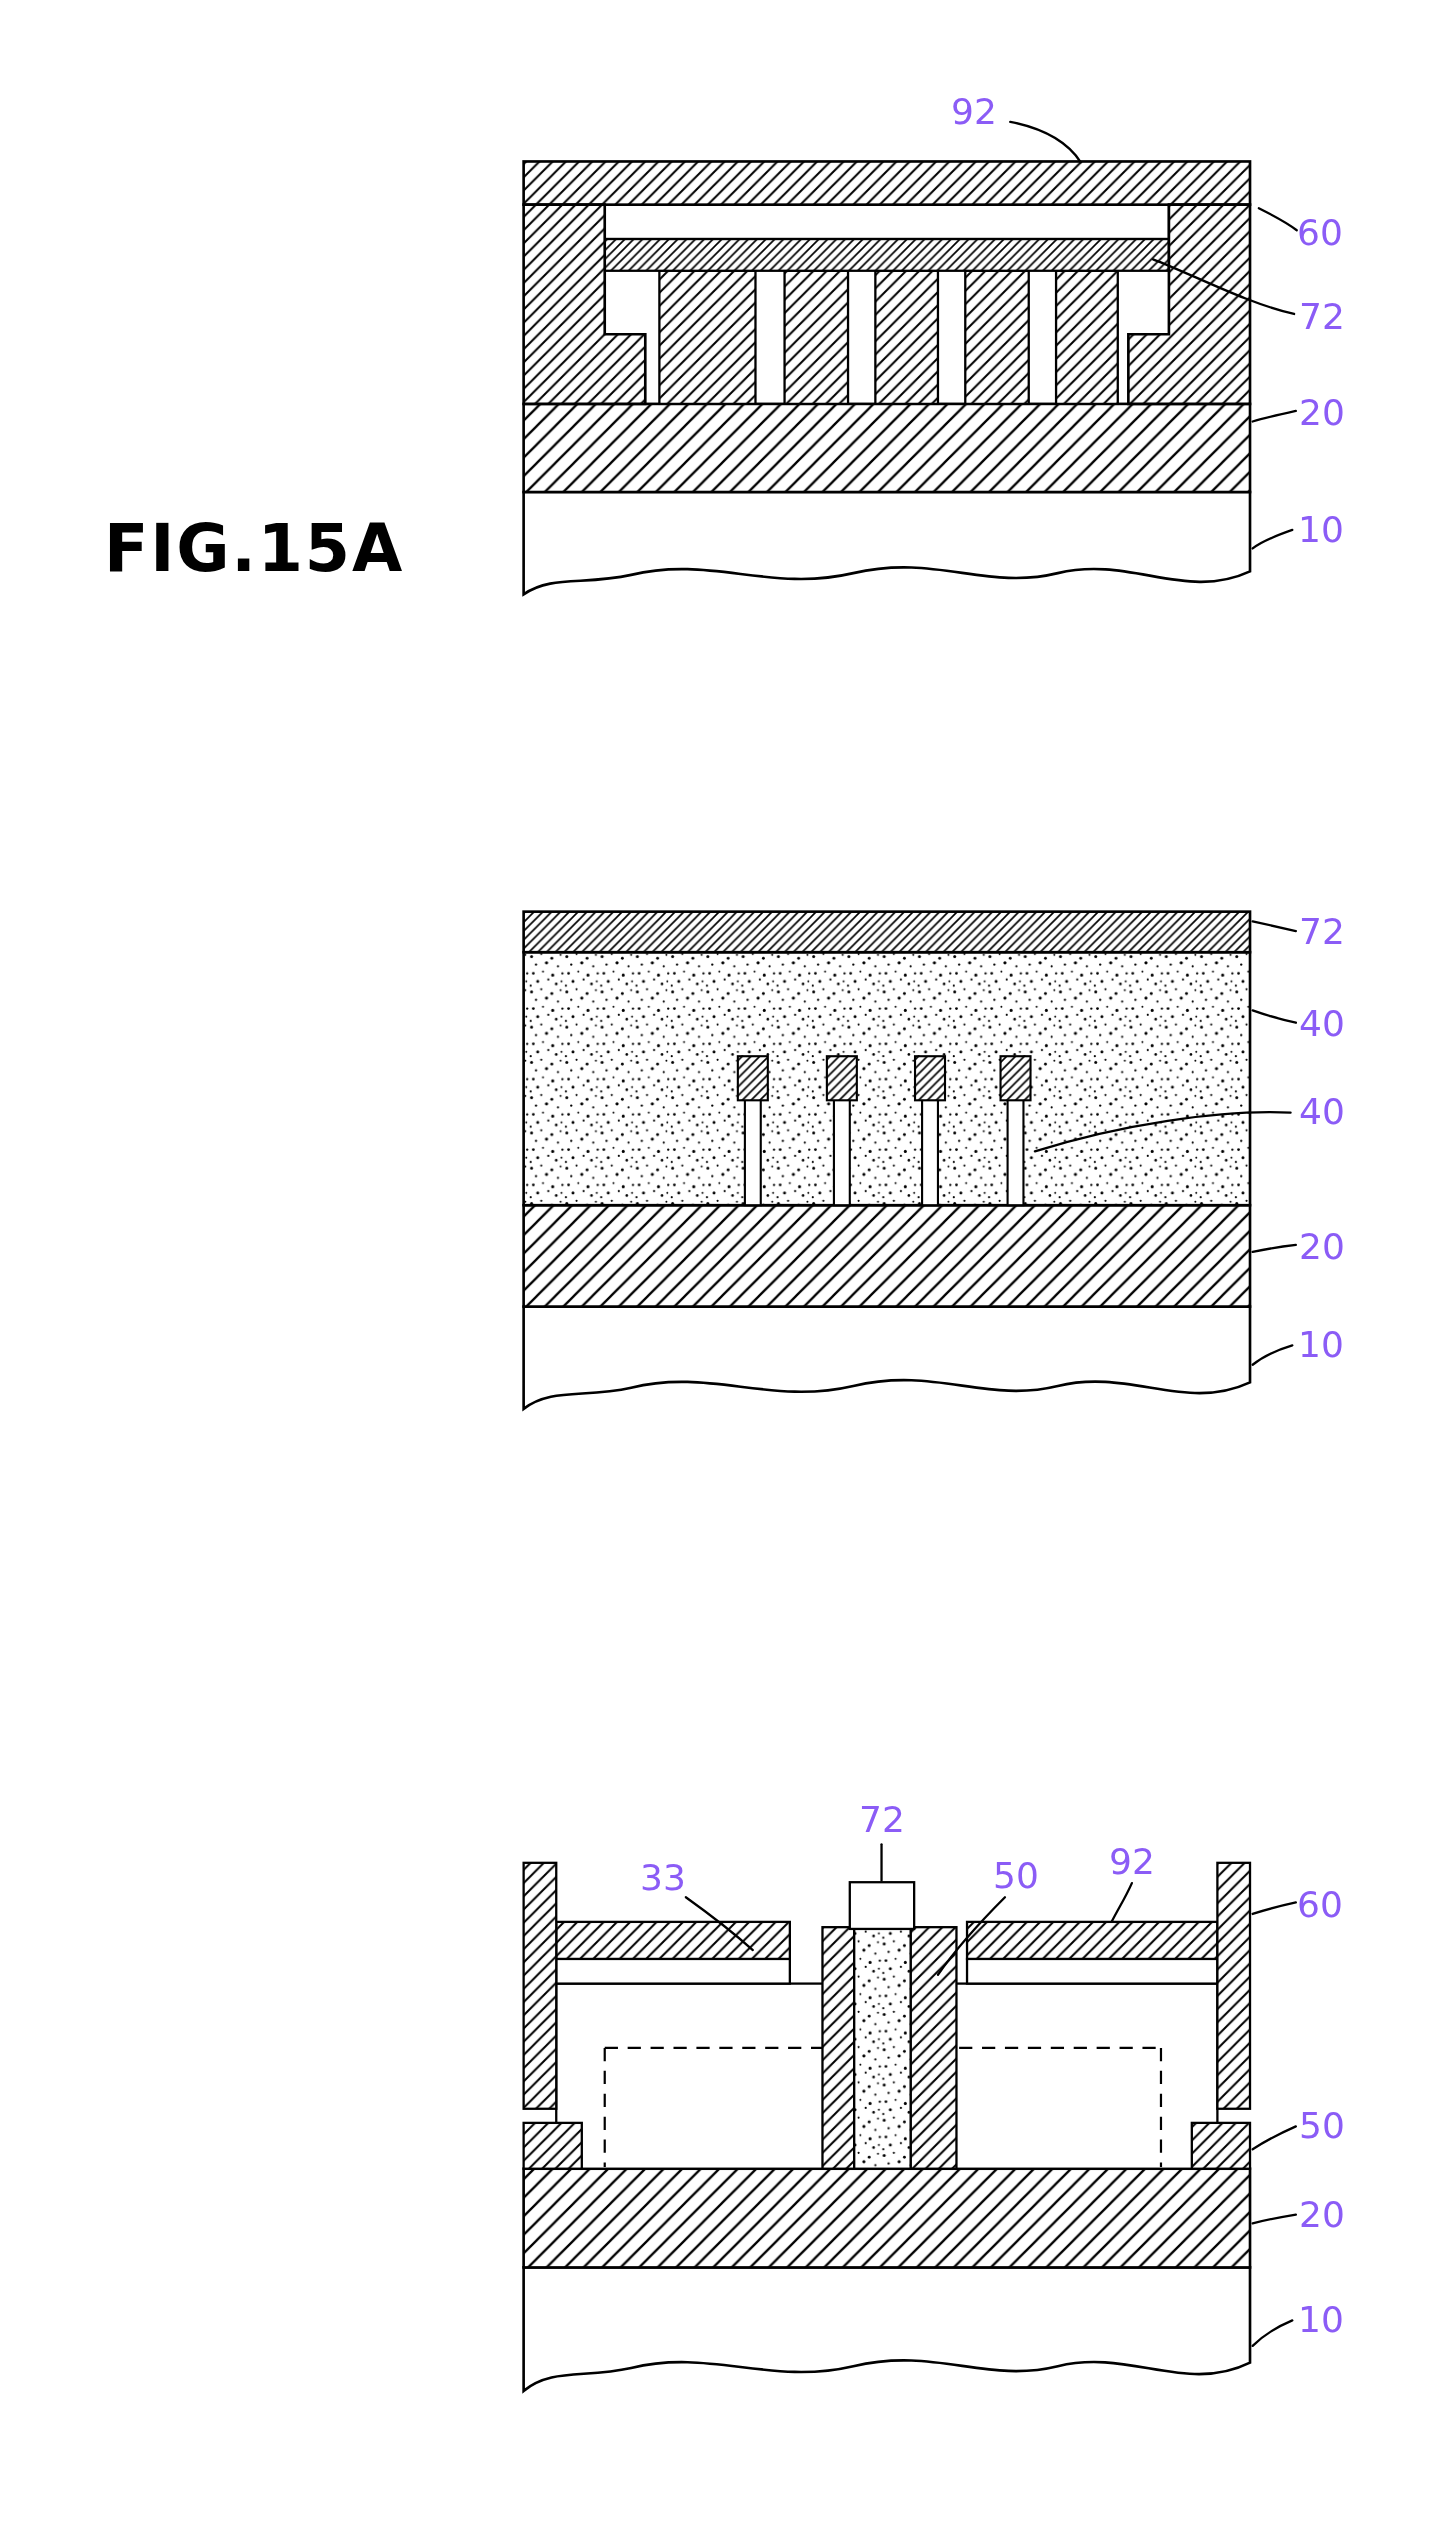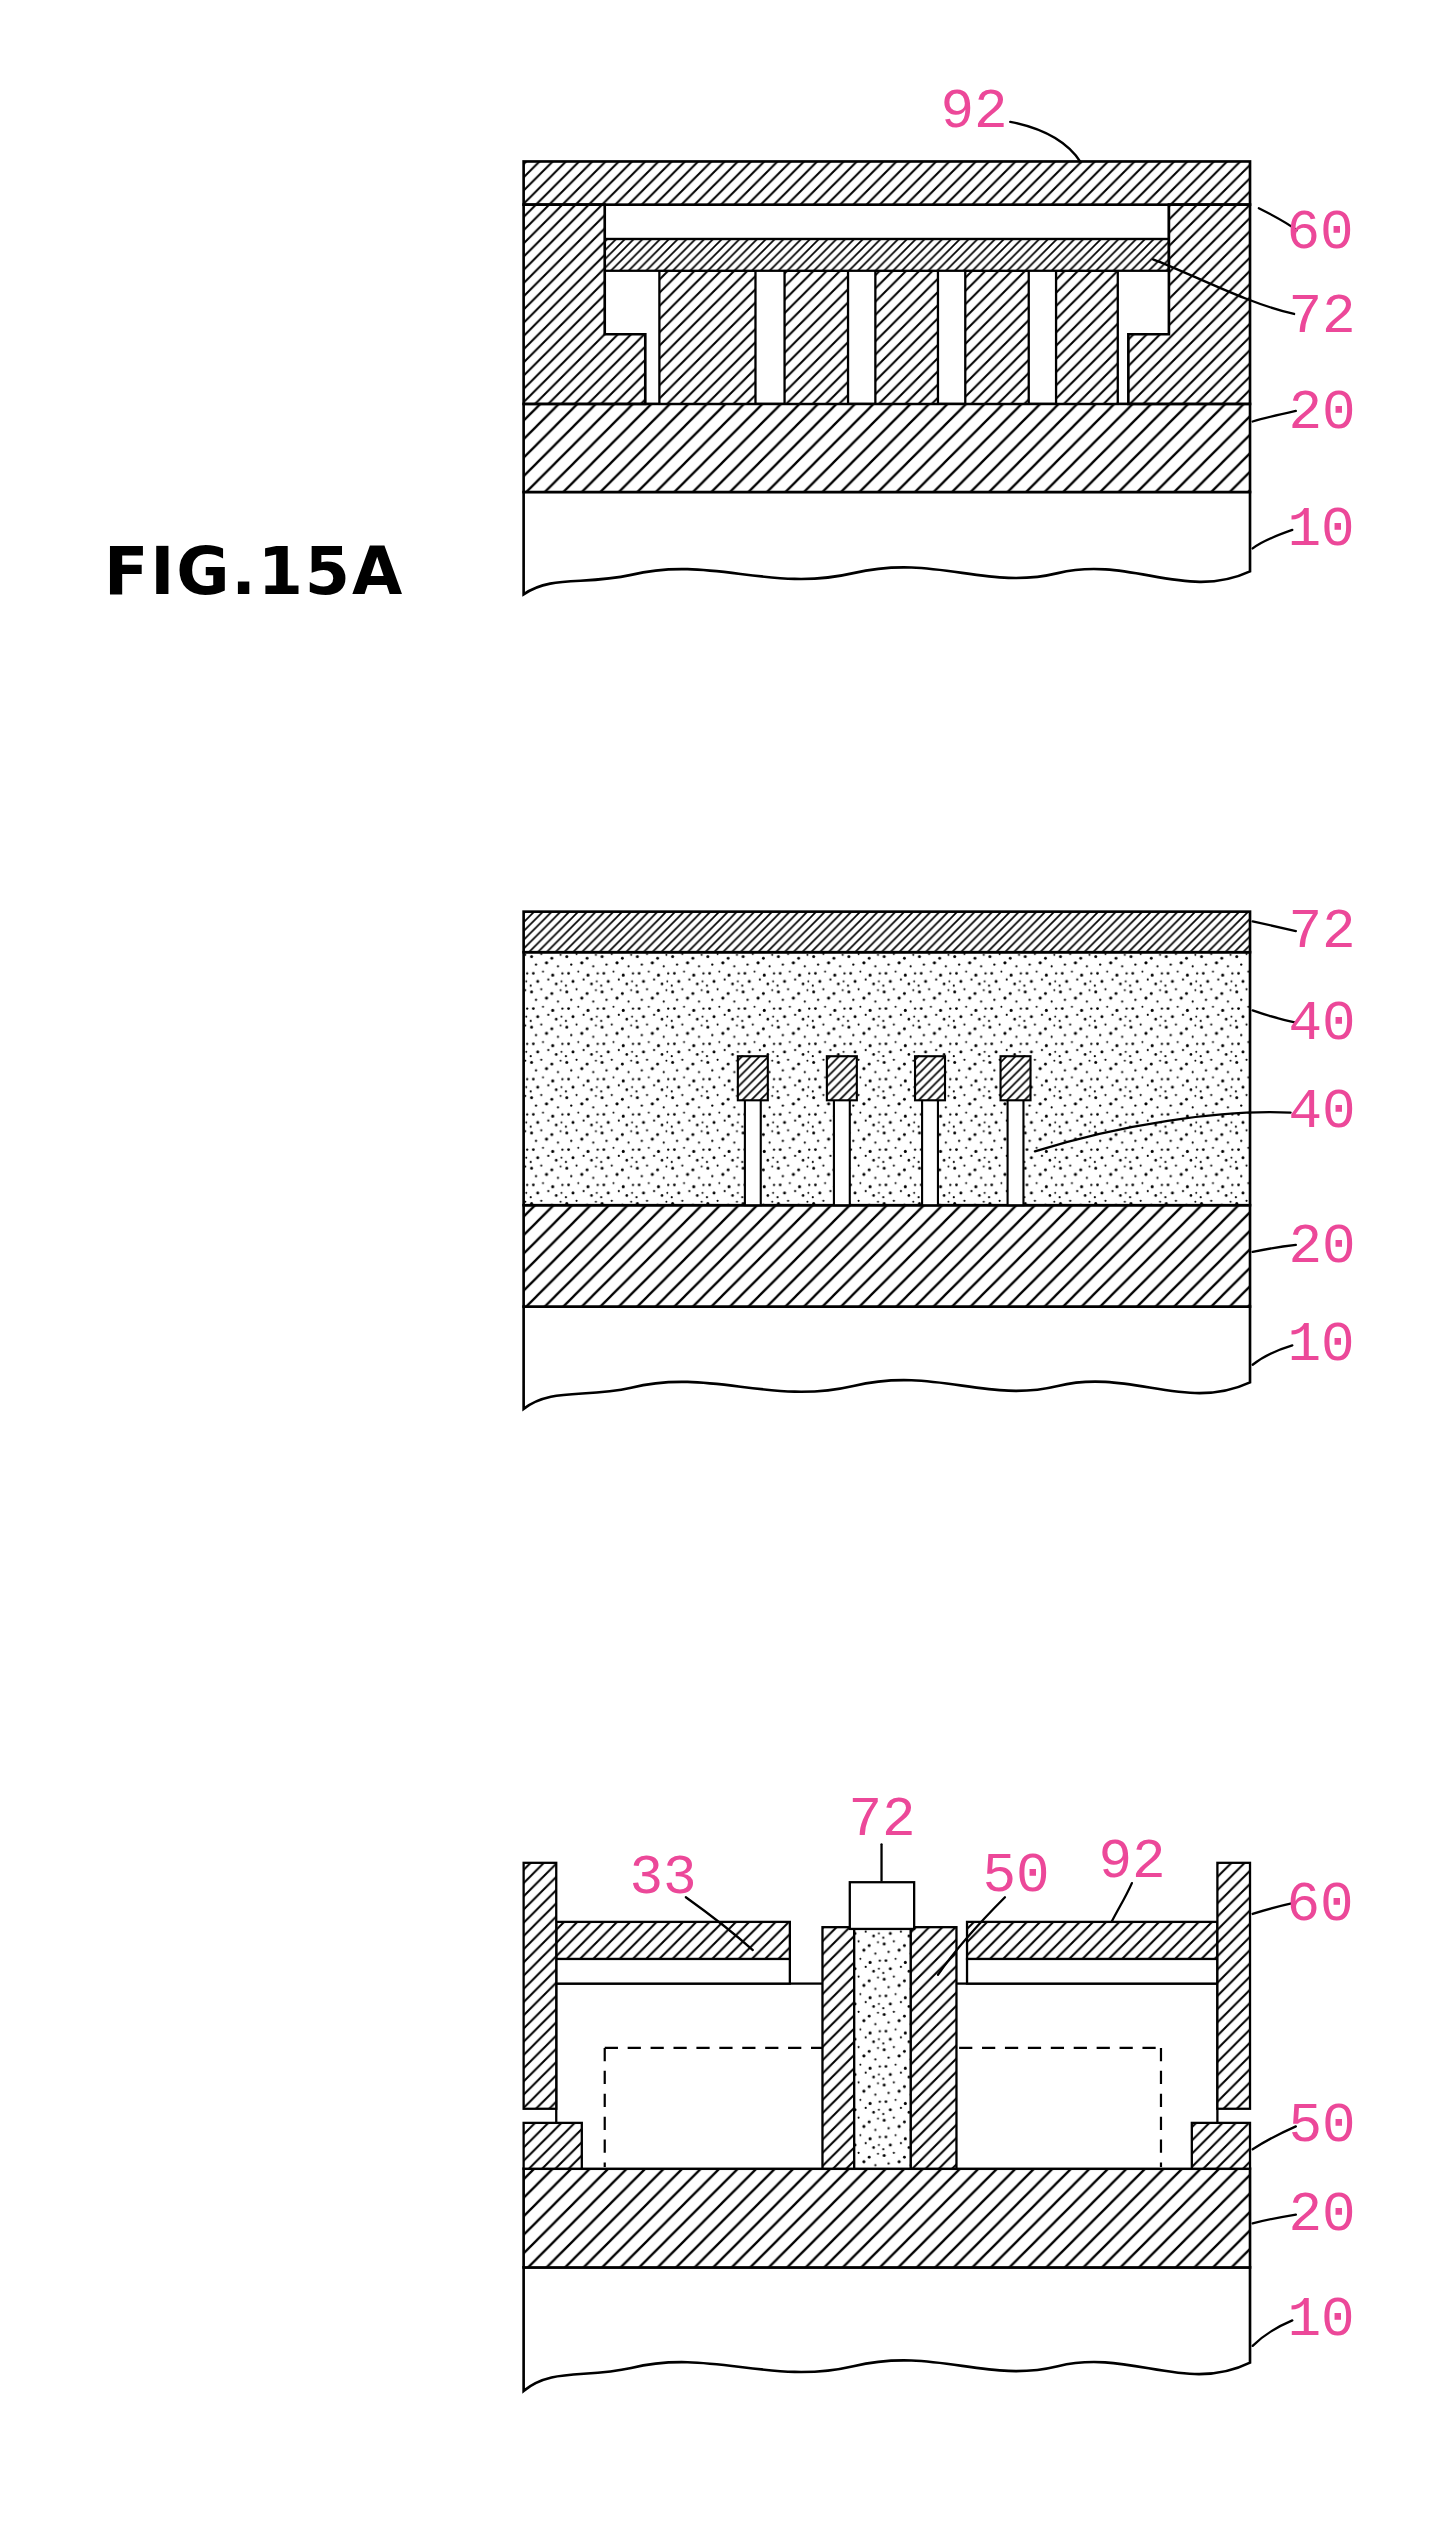--- a/index.html
+++ b/index.html
@@ -19,36 +19,34 @@
   }
   #drawing {
     position: absolute;
     left: 0;
     top: 0;
   }
   .labels { position: absolute; left: 0; top: 0; width: 100%; height: 100%; }
   .ref {
     position: absolute;
     transform: translate(-50%, -50%);
-    font-size: 56px;
-    color: #ec4899;
+    font-size: 36px;
+    color: #8b5cf6;
     white-space: nowrap;
     line-height: 1;
-    font-family: Liberation Mono, monospace;
   }
   .fig-title {
     position: absolute;
     transform: translateY(-50%);
     font-size: 65px;
     font-weight: bold;
     letter-spacing: 1.8px;
     color: #000;
     white-space: nowrap;
     line-height: 1;
-    margin-top: 23px;
   }
 </style>
 </head>
 <body>
 
 <div id="sheet">
 
   <svg id="drawing" width="1451" height="2525" viewBox="0 0 1646 2864" xmlns="http://www.w3.org/2000/svg">
     <defs>
       <pattern id="hA" patternUnits="userSpaceOnUse" width="15" height="15">

